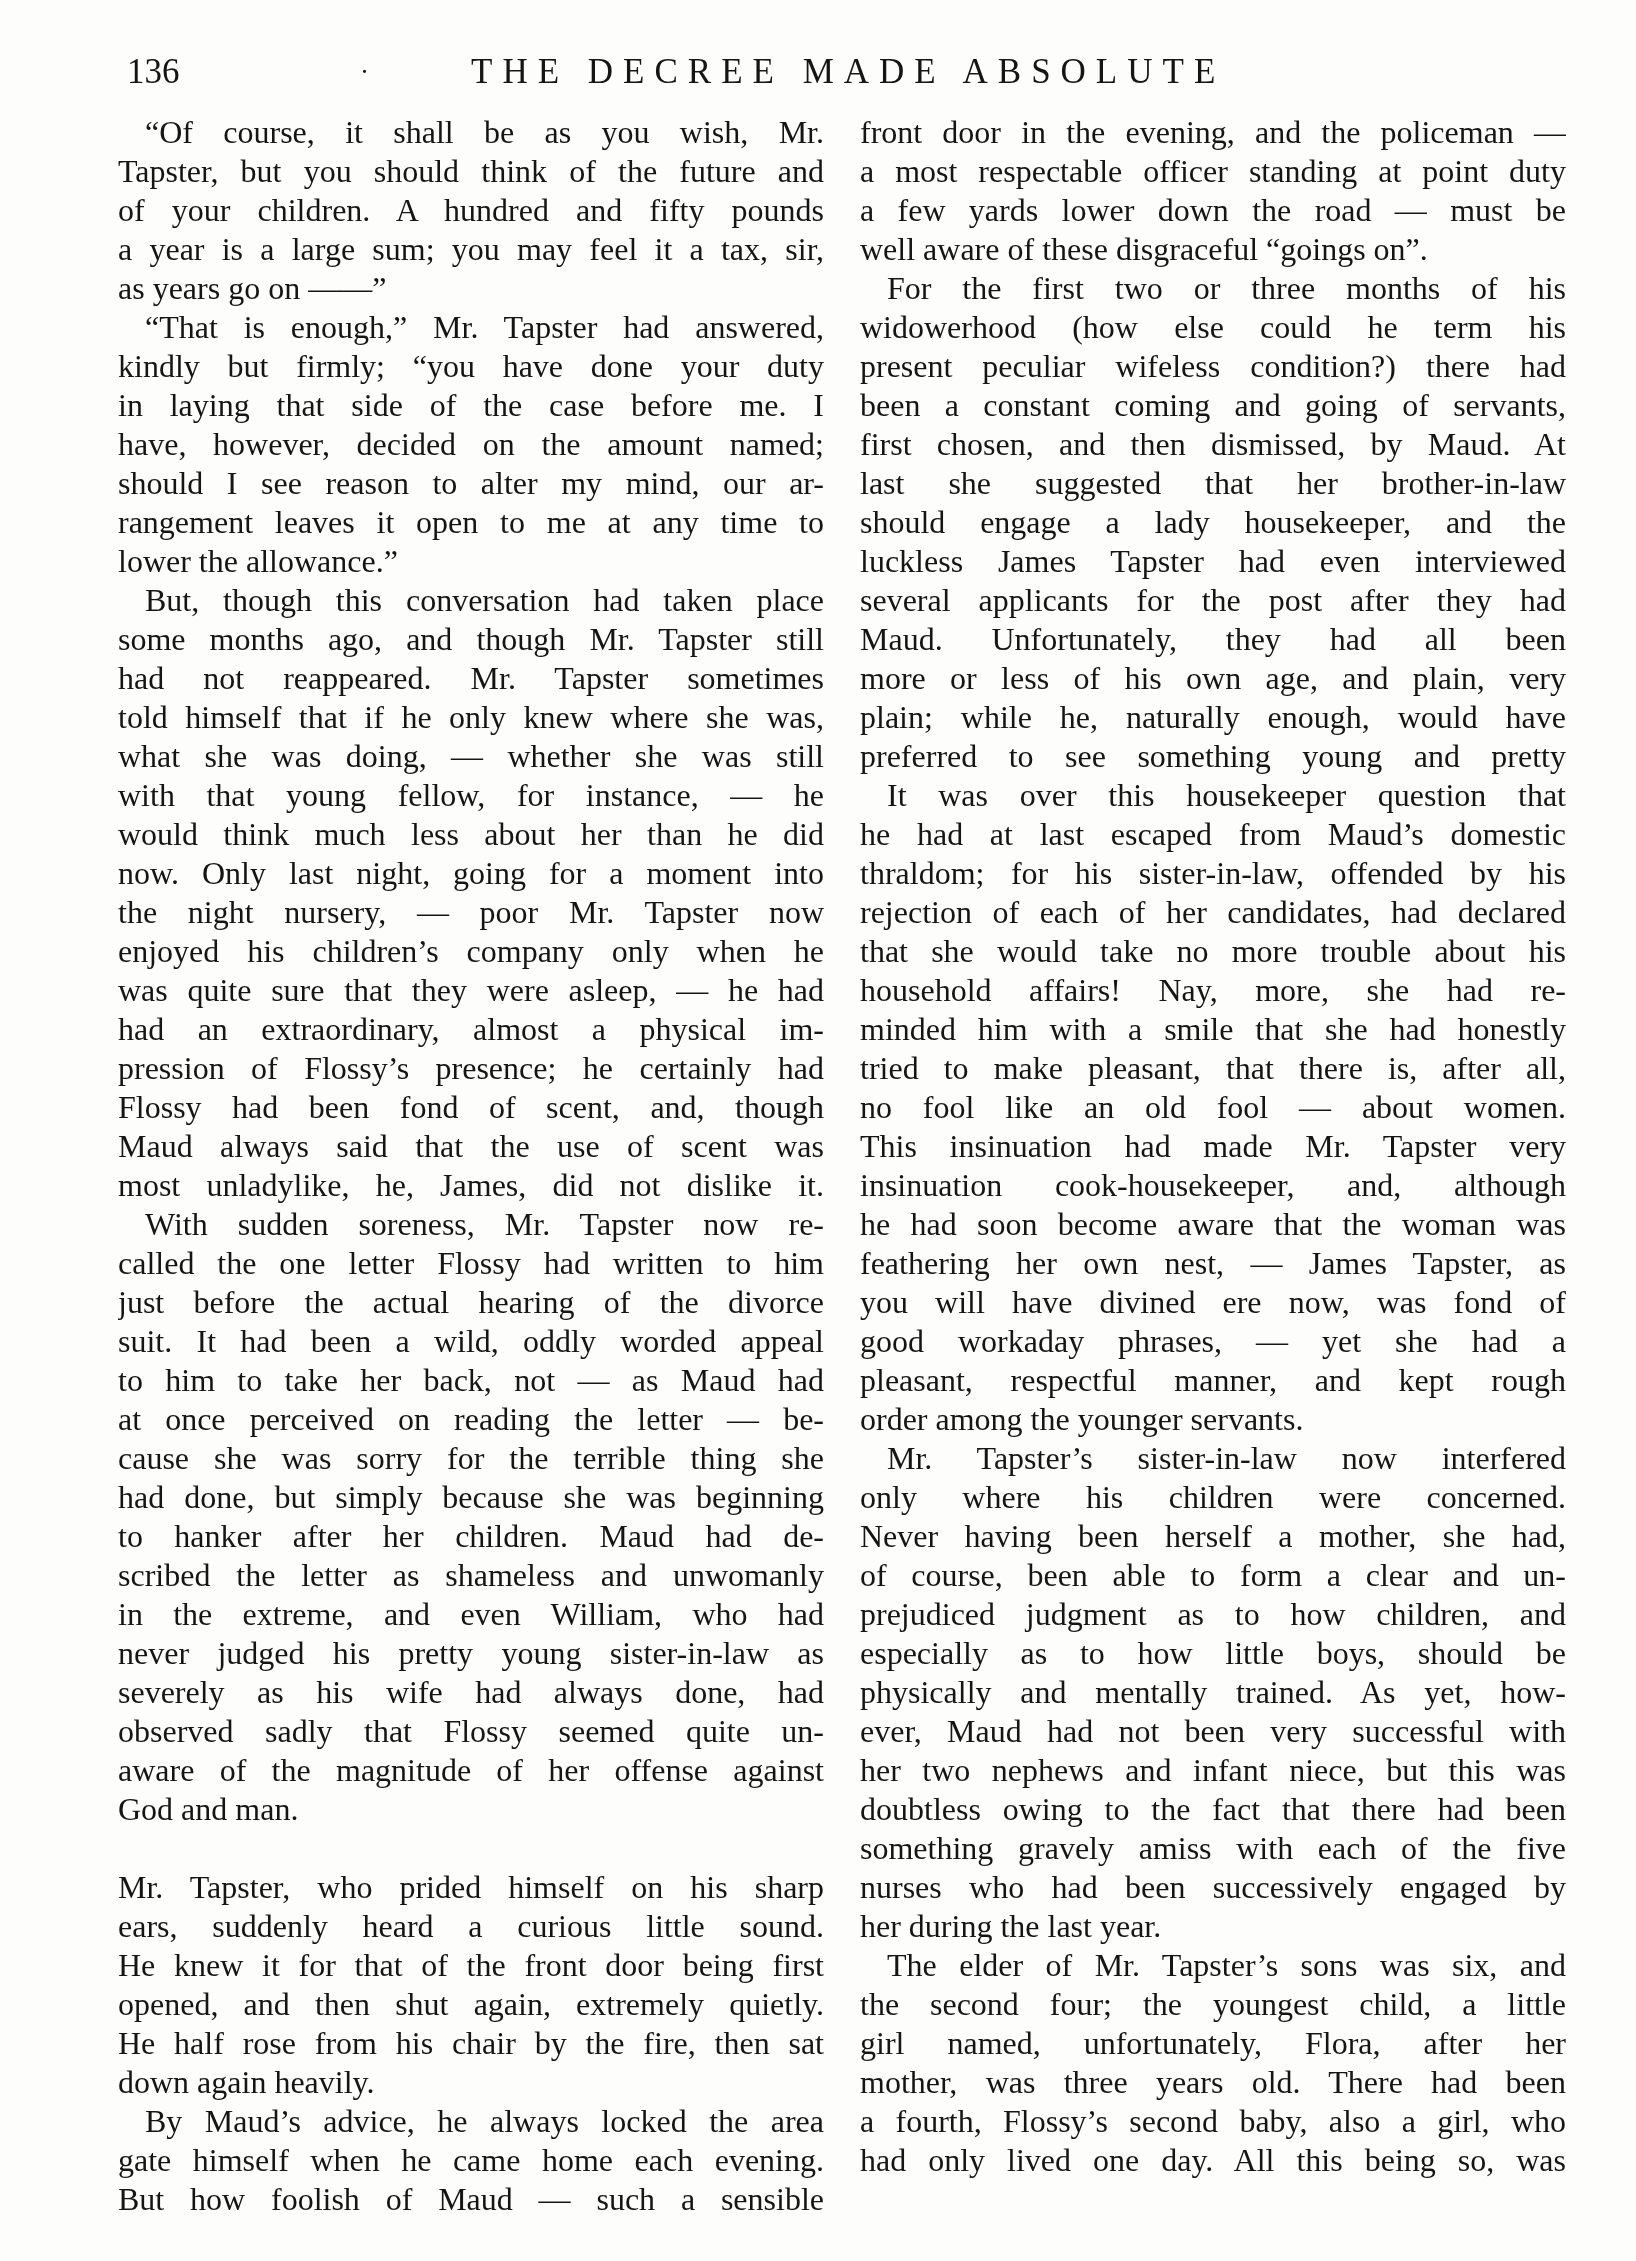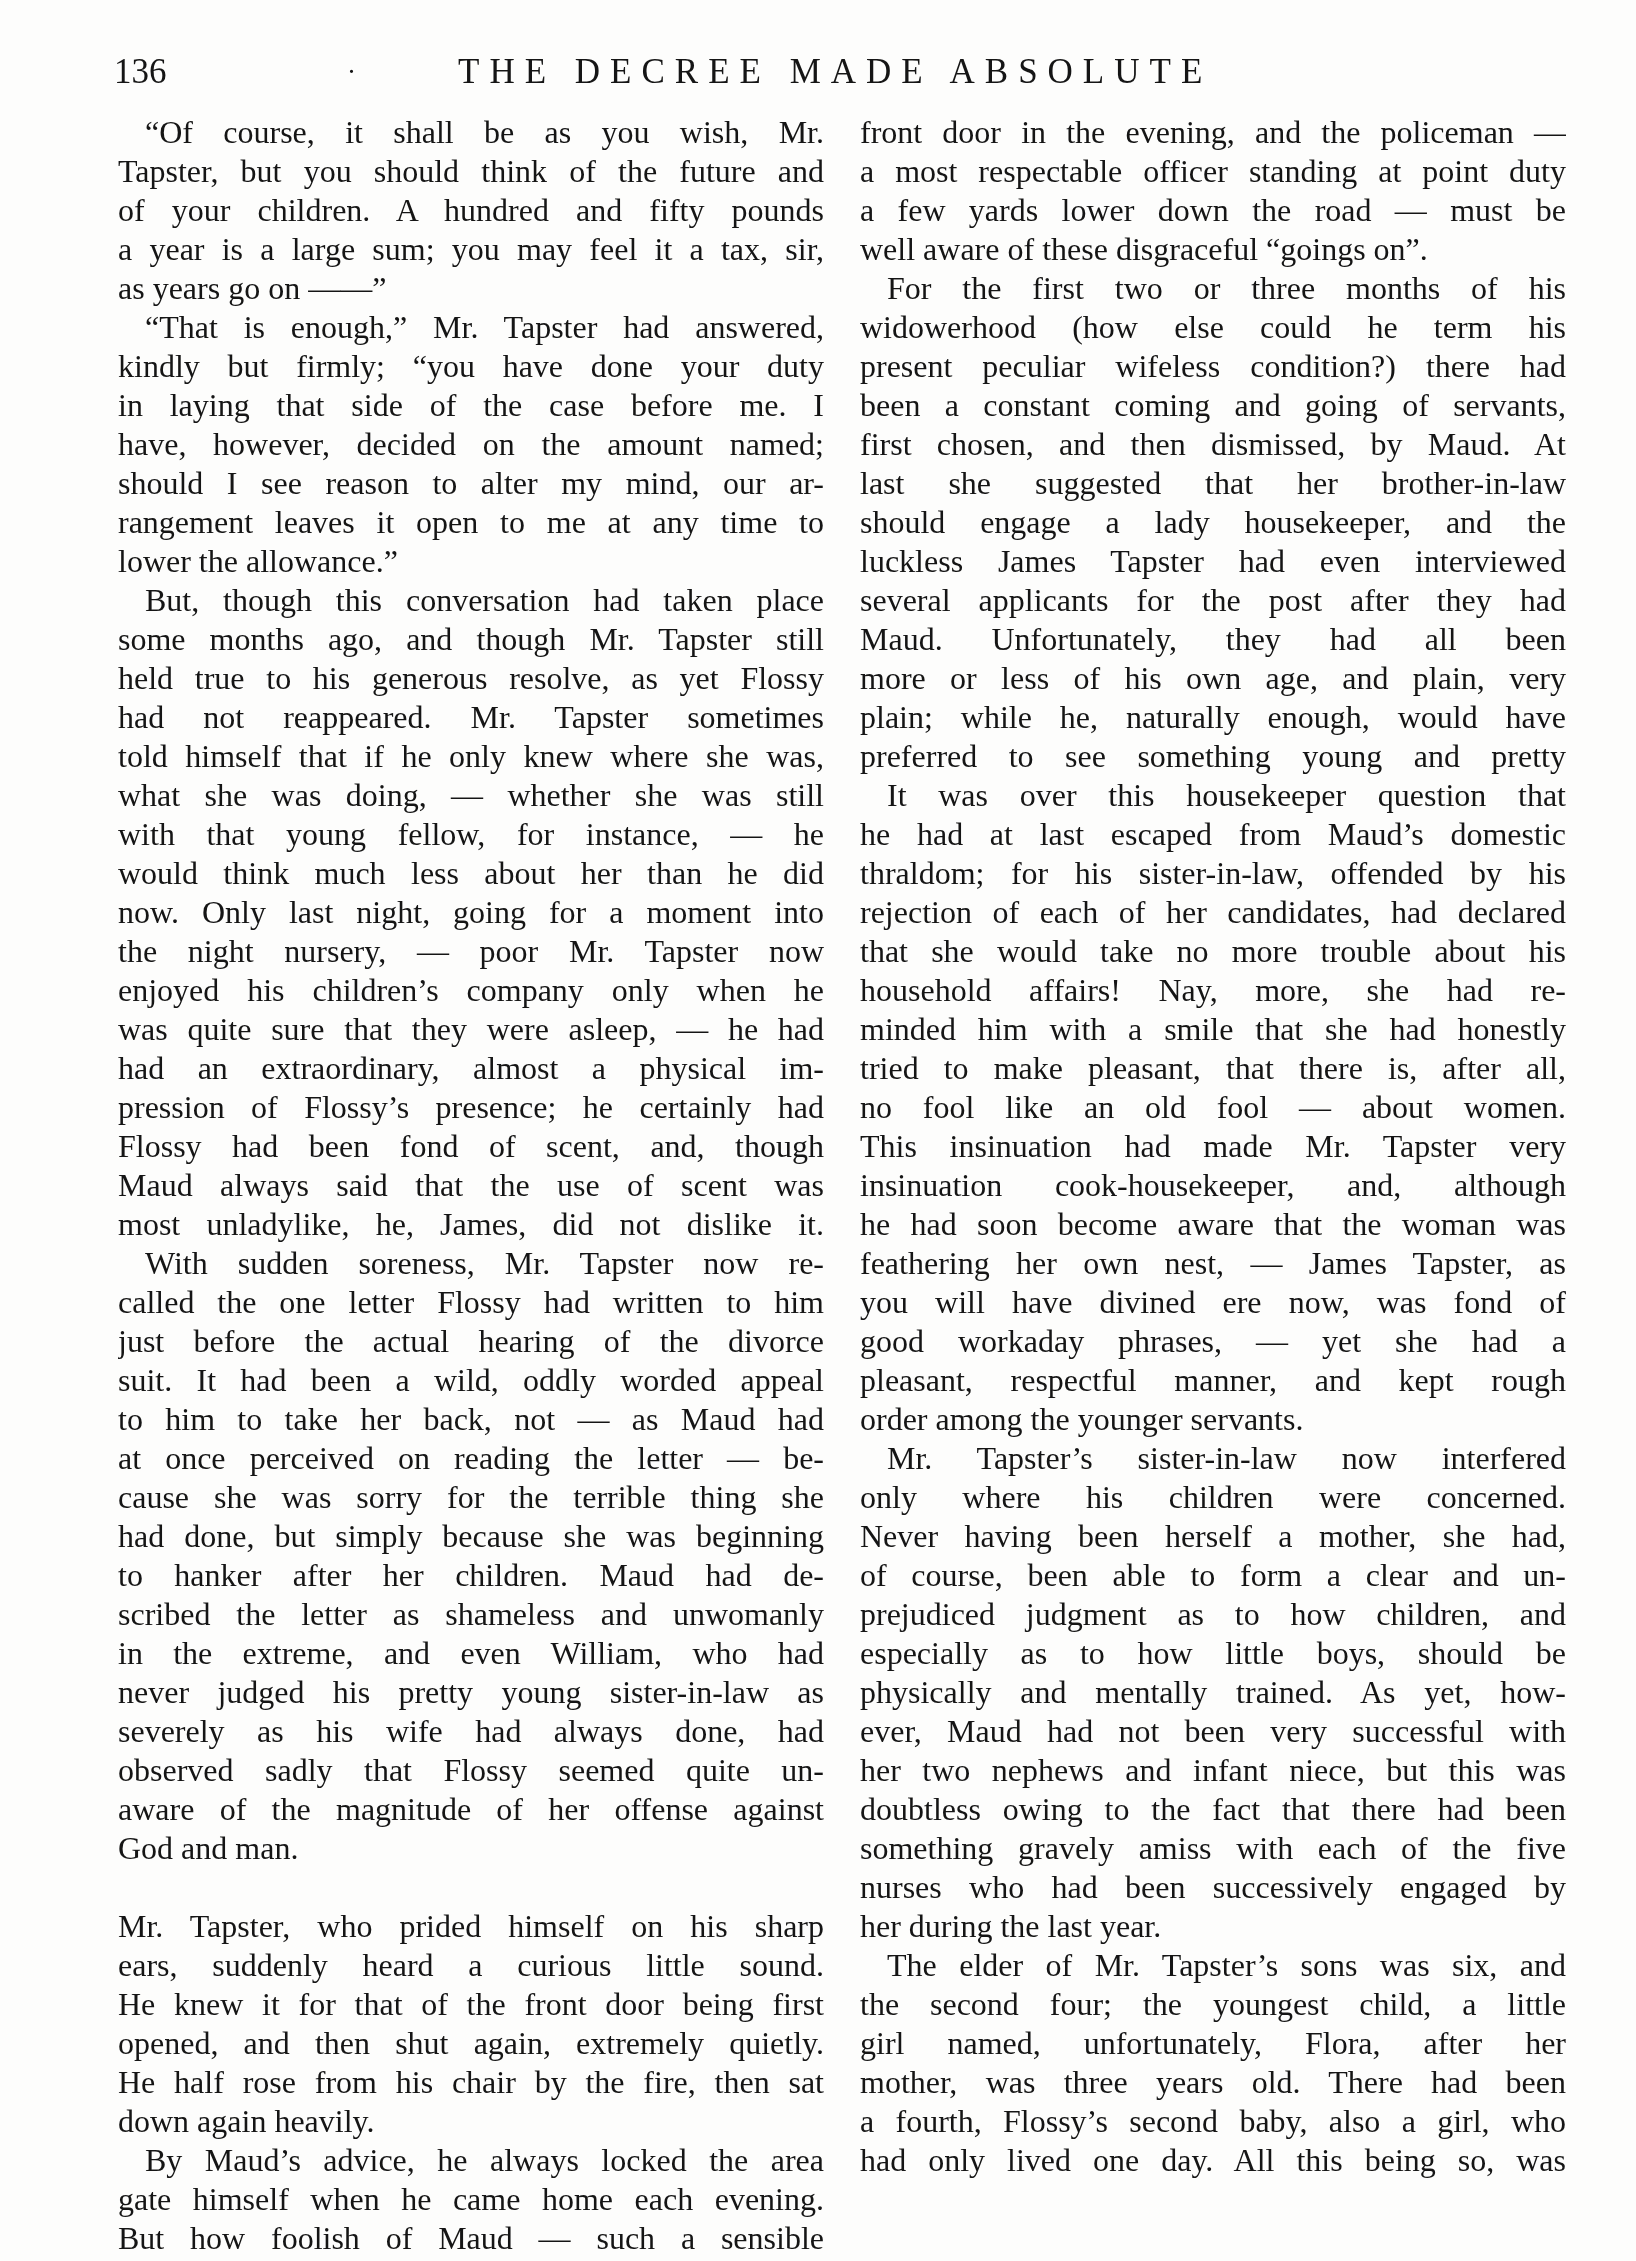--- a/index.html
+++ b/index.html
@@ -1,19 +1,19 @@
 <!DOCTYPE html>
 <html style="font-size:7.2px"><head>
 <meta charset="utf-8">
 <style>
   html, body { margin: 0; padding: 0; background: #ffffff; }
   body { width: 1637px; height: 2443px; position: relative; overflow: hidden;
          font-family: "Liberation Serif", "DejaVu Serif", serif; color: #151515; }
   .page { position: absolute; left: 0; top: 0; width: 1637px; height: 2443px; background: #fdfdfc; }
-  .running-head { position: absolute; top: 47px; left: 114px; width: 1384px; height: 54px; }
+  .running-head { position: absolute; top: 47px; left: 127px; width: 1384px; height: 54px; }
   .page-number { position: absolute; left: 0; top: 0; font-size: 35px; line-height: 50px; }
   .head-dot { position: absolute; left: 233px; top: 0; font-size: 27px; line-height: 50px; }
   .head-title { position: absolute; left: 344px; top: 0; font-size: 35px; line-height: 50px; letter-spacing: 10px; }
   .column { position: absolute; top: 113px; width: 706px; }
   .col-left { left: 118px; }
   .col-right { left: 860px; }
   .line { font-size: 32px; line-height: 39px; height: 39px; white-space: nowrap; text-align: justify; text-align-last: justify; overflow: hidden; }
   .line.indent { padding-left: 27px; }
   .line.last { text-align-last: left; }
   .line.blank { }
@@ -35,21 +35,20 @@
       <div class="line last">as years go on ——”</div>
       <div class="line indent">“That is enough,” Mr. Tapster had answered,</div>
       <div class="line">kindly but firmly; “you have done your duty</div>
       <div class="line">in laying that side of the case before me.  I</div>
       <div class="line">have, however, decided on the amount named;</div>
       <div class="line">should I see reason to alter my mind, our ar-</div>
       <div class="line">rangement leaves it open to me at any time to</div>
       <div class="line last">lower the allowance.”</div>
       <div class="line indent">But, though this conversation had taken place</div>
       <div class="line">some months ago, and though Mr. Tapster still</div>
-      <div class="line">held true to his generous resolve, as yet Flossy</div>
       <div class="line">had not reappeared.  Mr. Tapster sometimes</div>
       <div class="line">told himself that if he only knew where she was,</div>
       <div class="line">what she was doing, — whether she was still</div>
       <div class="line">with that young fellow, for instance, — he</div>
       <div class="line">would think much less about her than he did</div>
       <div class="line">now.  Only last night, going for a moment into</div>
       <div class="line">the night nursery, — poor Mr. Tapster now</div>
       <div class="line">enjoyed his children’s company only when he</div>
       <div class="line">was quite sure that they were asleep, — he had</div>
       <div class="line">had an extraordinary, almost a physical im-</div>

